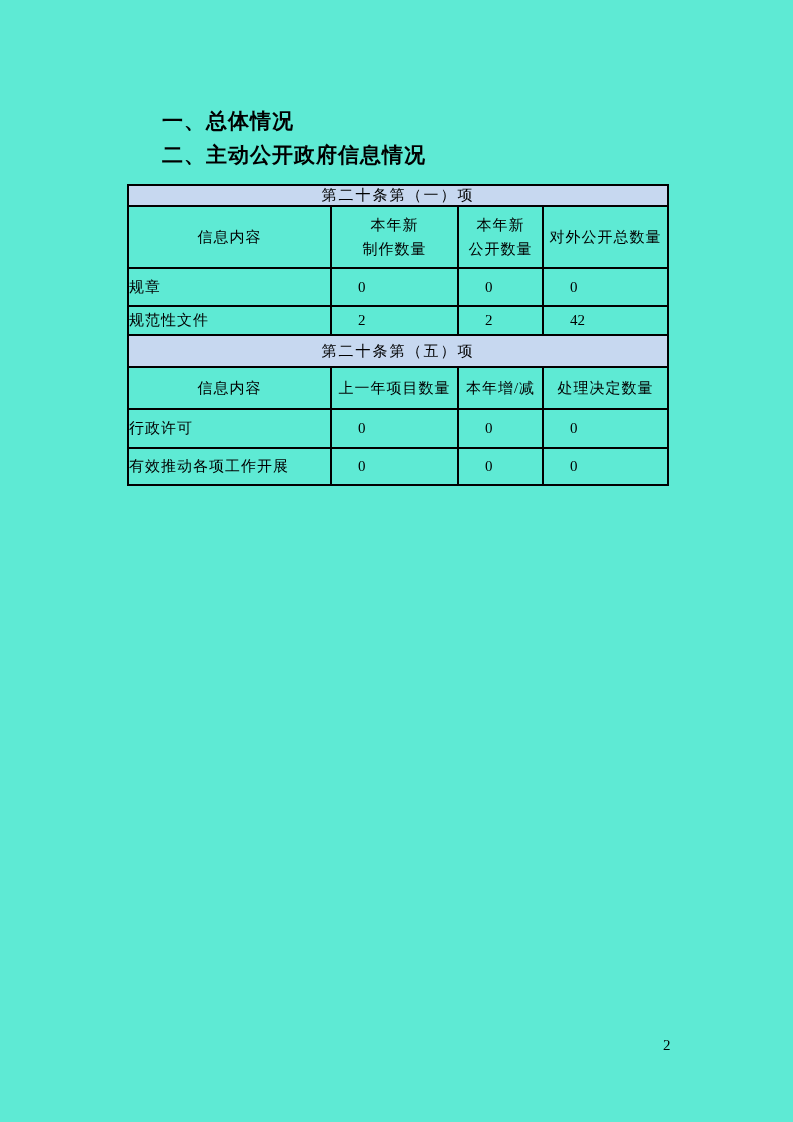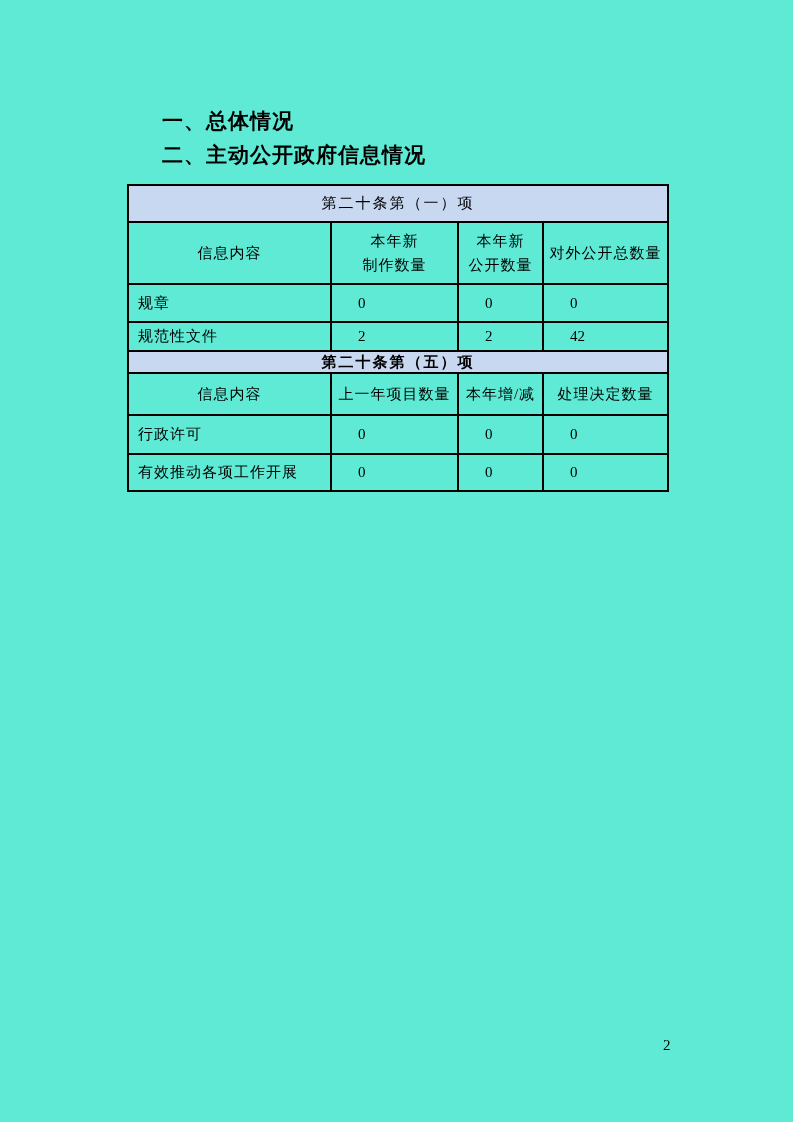--- a/index.html
+++ b/index.html
@@ -60,28 +60,28 @@
     background: var(--header-bg, #C7D8F0);
     text-align: center;
     letter-spacing: 2px;
   }
   tr.cols-row td {
     text-align: center;
     white-space: pre-line;
     line-height: 24px;
     letter-spacing: 1px;
   }
-  td.label-cell { text-align: left; padding-left: 9px; letter-spacing: 1px; }
+  td.label-cell { text-align: left; letter-spacing: 1px; }
   td.num-cell { text-align: left; padding-left: 26px; }
 
-  tr.h33 { height: 37px; }
+  tr.h33 { height: 21px; }
   tr.h62 { height: 62px; }
   tr.h38 { height: 38px; }
   tr.h33b { height: 29px; }
-  tr.h32 { height: 22px; font-weight: bold; }
+  tr.h32 { height: 32px; }
   tr.h42 { height: 42px; }
   tr.h39 { height: 39px; }
   tr.h37 { height: 37px; }
 
   .pagenum {
     position: absolute;
     left: 663px; top: 1037px;
     font-size: 15px;
   }
 </style>

